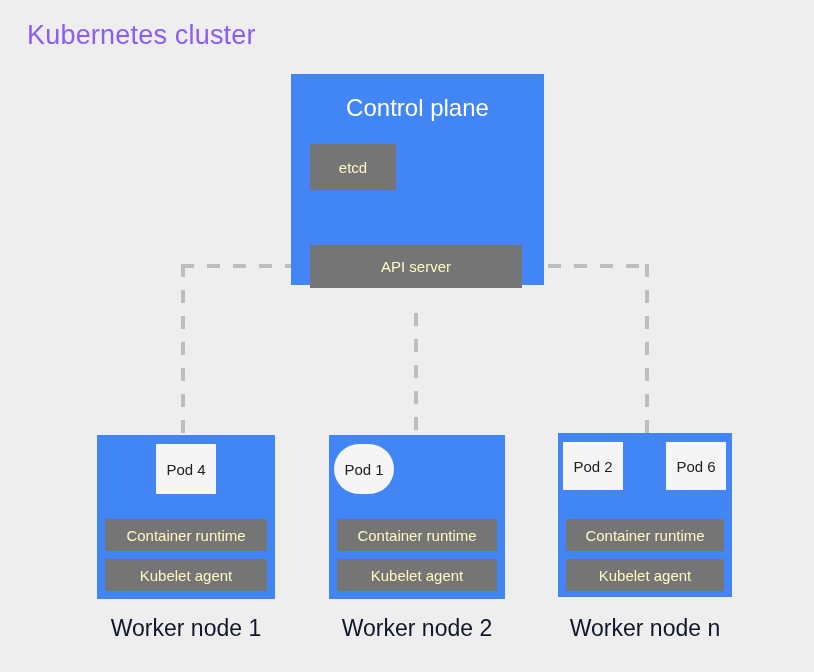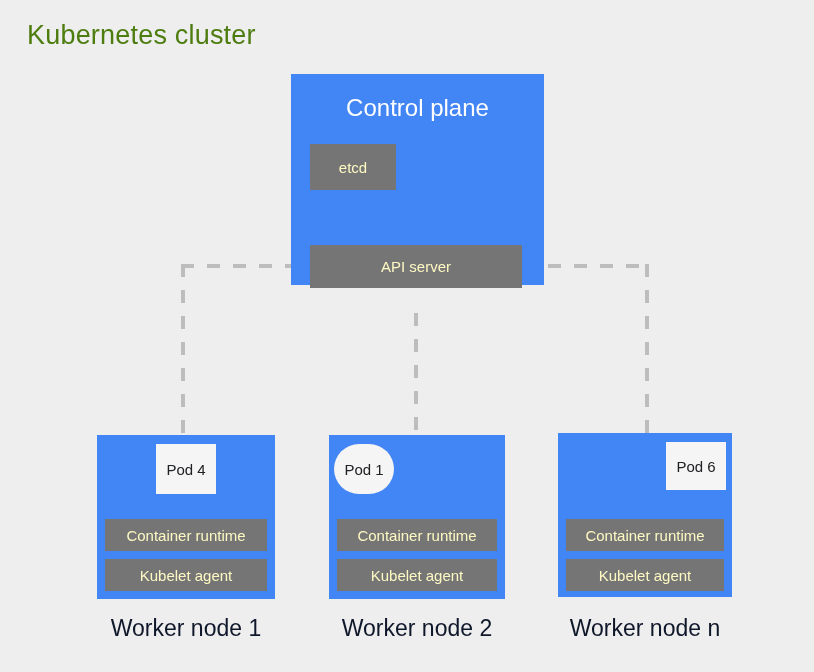--- a/index.html
+++ b/index.html
@@ -18,21 +18,21 @@
     width: 814px;
     height: 672px;
   }
 
   
   .page-title {
     position: absolute;
     left: 27px;
     top: 20px;
     font-size: 27px;
-    color: #4d7c0f;
+    color: #8b5cf6;
     letter-spacing: 0.2px;
     white-space: nowrap;
   }
 
   
   .blue-box {
     position: absolute;
     background: #4285f4;
   }
   .gray-box {
@@ -158,18 +158,19 @@
   <div class="gray-box" id="node1-kubelet">Kubelet agent</div>
   <div class="node-label" id="node1-label">Worker node 1</div>
 
   <div class="blue-box" id="node2"></div>
   <div class="pod-box" id="pod1">Pod 1</div>
   <div class="gray-box" id="node2-runtime">Container runtime</div>
   <div class="gray-box" id="node2-kubelet">Kubelet agent</div>
   <div class="node-label" id="node2-label">Worker node 2</div>
 
   <div class="blue-box" id="node3"></div>
+  <div class="pod-box" id="pod2">Pod 2</div>
   <div class="pod-box" id="pod6">Pod 6</div>
   <div class="gray-box" id="node3-runtime">Container runtime</div>
   <div class="gray-box" id="node3-kubelet">Kubelet agent</div>
   <div class="node-label" id="node3-label">Worker node n</div>
 
 </div>
 
 </body></html>

